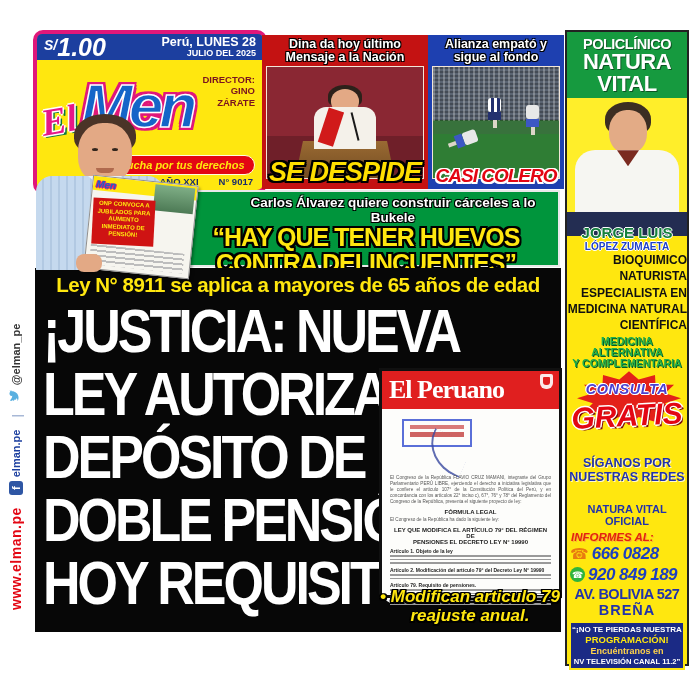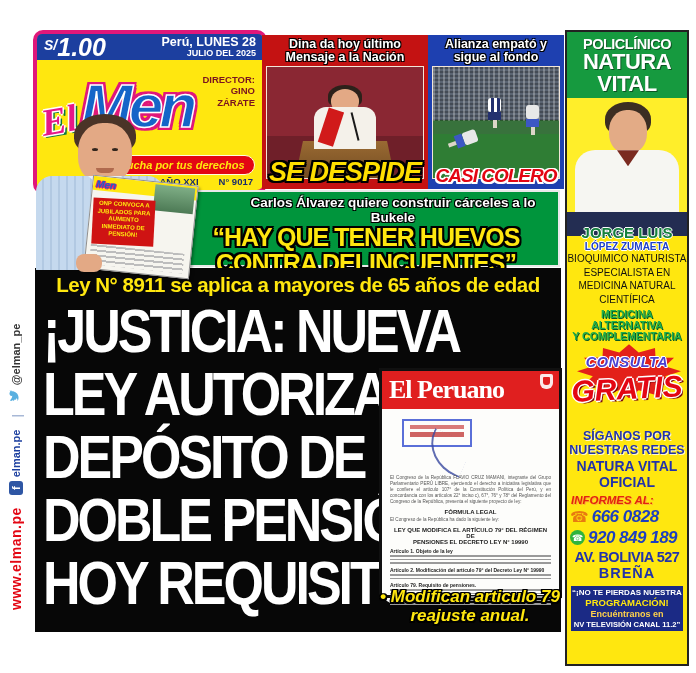--- a/index.html
+++ b/index.html
@@ -175,37 +175,37 @@
                    border-radius:46%;}
   .ad-photo .dcoat{position:absolute;left:8px;top:52px;width:104px;height:70px;background:#f6f6f2;
                    border-radius:20px 20px 0 0;}
   .ad-photo .dvneck{position:absolute;left:50px;top:52px;width:22px;height:16px;background:#7a2a20;
                     clip-path:polygon(0 0,100% 0,50% 100%);}
   .ad-photo .darms{position:absolute;left:0;bottom:0;width:100%;height:24px;background:#232d52;}
   .dname1{margin-top:-12px;position:relative;z-index:2;color:#15803d;font-size:15px;font-weight:bold;
           text-shadow:1px 0 #fff,-1px 0 #fff,0 1px #fff,0 -1px #fff;}
   .dname2{color:#1d40c8;font-size:10px;font-weight:bold;
           text-shadow:1px 0 #fff,-1px 0 #fff,0 1px #fff,0 -1px #fff;}
-  .cred{font-size:10px;font-weight:normal;color:#111;line-height:1.35;}
+  .cred{font-size:12px;font-weight:bold;color:#111;line-height:1.35;text-align:right;}
   .altmed{color:#1faf4b;font-size:10.5px;font-weight:bold;line-height:1.05;margin-top:3px;
           text-shadow:1px 1px 0 #0a5a24;}
   .burst{position:relative;height:86px;margin-top:2px;}
   .burst .star{position:absolute;left:10px;top:0;width:104px;height:54px;background:#e32119;
     clip-path:polygon(100% 50%,84.8% 59.3%,93.3% 75%,75.5% 75.5%,75% 93.3%,59.3% 84.8%,50% 100%,
       40.7% 84.8%,25% 93.3%,24.5% 75.5%,6.7% 75%,15.2% 59.3%,0% 50%,15.2% 40.7%,6.7% 25%,
       24.5% 24.5%,25% 6.7%,40.7% 15.2%,50% 0%,59.3% 15.2%,75% 6.7%,75.5% 24.5%,93.3% 25%,84.8% 40.7%);}
   .consulta{position:absolute;left:0;right:0;top:10px;color:#4a3fd0;font-size:14.5px;font-weight:bold;
             font-style:italic;letter-spacing:.5px;
             text-shadow:1px 0 #fff,-1px 0 #fff,0 1px #fff,0 -1px #fff,1px 1px #fff,-1px -1px #fff;}
   .gratis{position:absolute;left:0;right:0;top:28px;color:#e30613;font-size:30px;font-weight:bold;
           font-style:italic;transform:rotate(-3deg);
           text-shadow:1.5px 0 #fff,-1.5px 0 #fff,0 1.5px #fff,0 -1.5px #fff,2px 2px 0 #7a0a0a;}
   .siganos{color:#2233aa;font-size:12.5px;font-weight:bold;line-height:1.1;
            text-shadow:1px 1px 0 rgba(255,255,255,.8);}
-  .nvo{color:#2233aa;font-size:14px;font-weight:bold;margin-top:0;}
+  .nvo{color:#2233aa;font-size:11px;font-weight:bold;margin-top:18px;}
   .informes{color:#e3230f;font-size:11.5px;font-weight:bold;font-style:italic;text-align:left;
             padding-left:4px;margin-top:4px;text-shadow:1px 1px 0 #f9b233;}
   .phrow{display:flex;align-items:center;justify-content:flex-start;gap:3px;padding-left:3px;
          margin-top:1px;}
   .ph-ic{color:#e87b10;font-size:15px;line-height:1;}
   .wa-ic{display:inline-flex;align-items:center;justify-content:center;width:15px;height:15px;
          background:#2fb43c;color:#fff;border-radius:50%;font-size:9px;}
   .phnum{color:#1d3fc0;font-size:17px;font-weight:bold;font-style:italic;letter-spacing:-.5px;}
   .addr1{color:#2233aa;font-size:14.5px;font-weight:bold;letter-spacing:-.5px;margin-top:1px;}
   .addr2{color:#2233aa;font-size:14.5px;font-weight:bold;letter-spacing:1px;}

